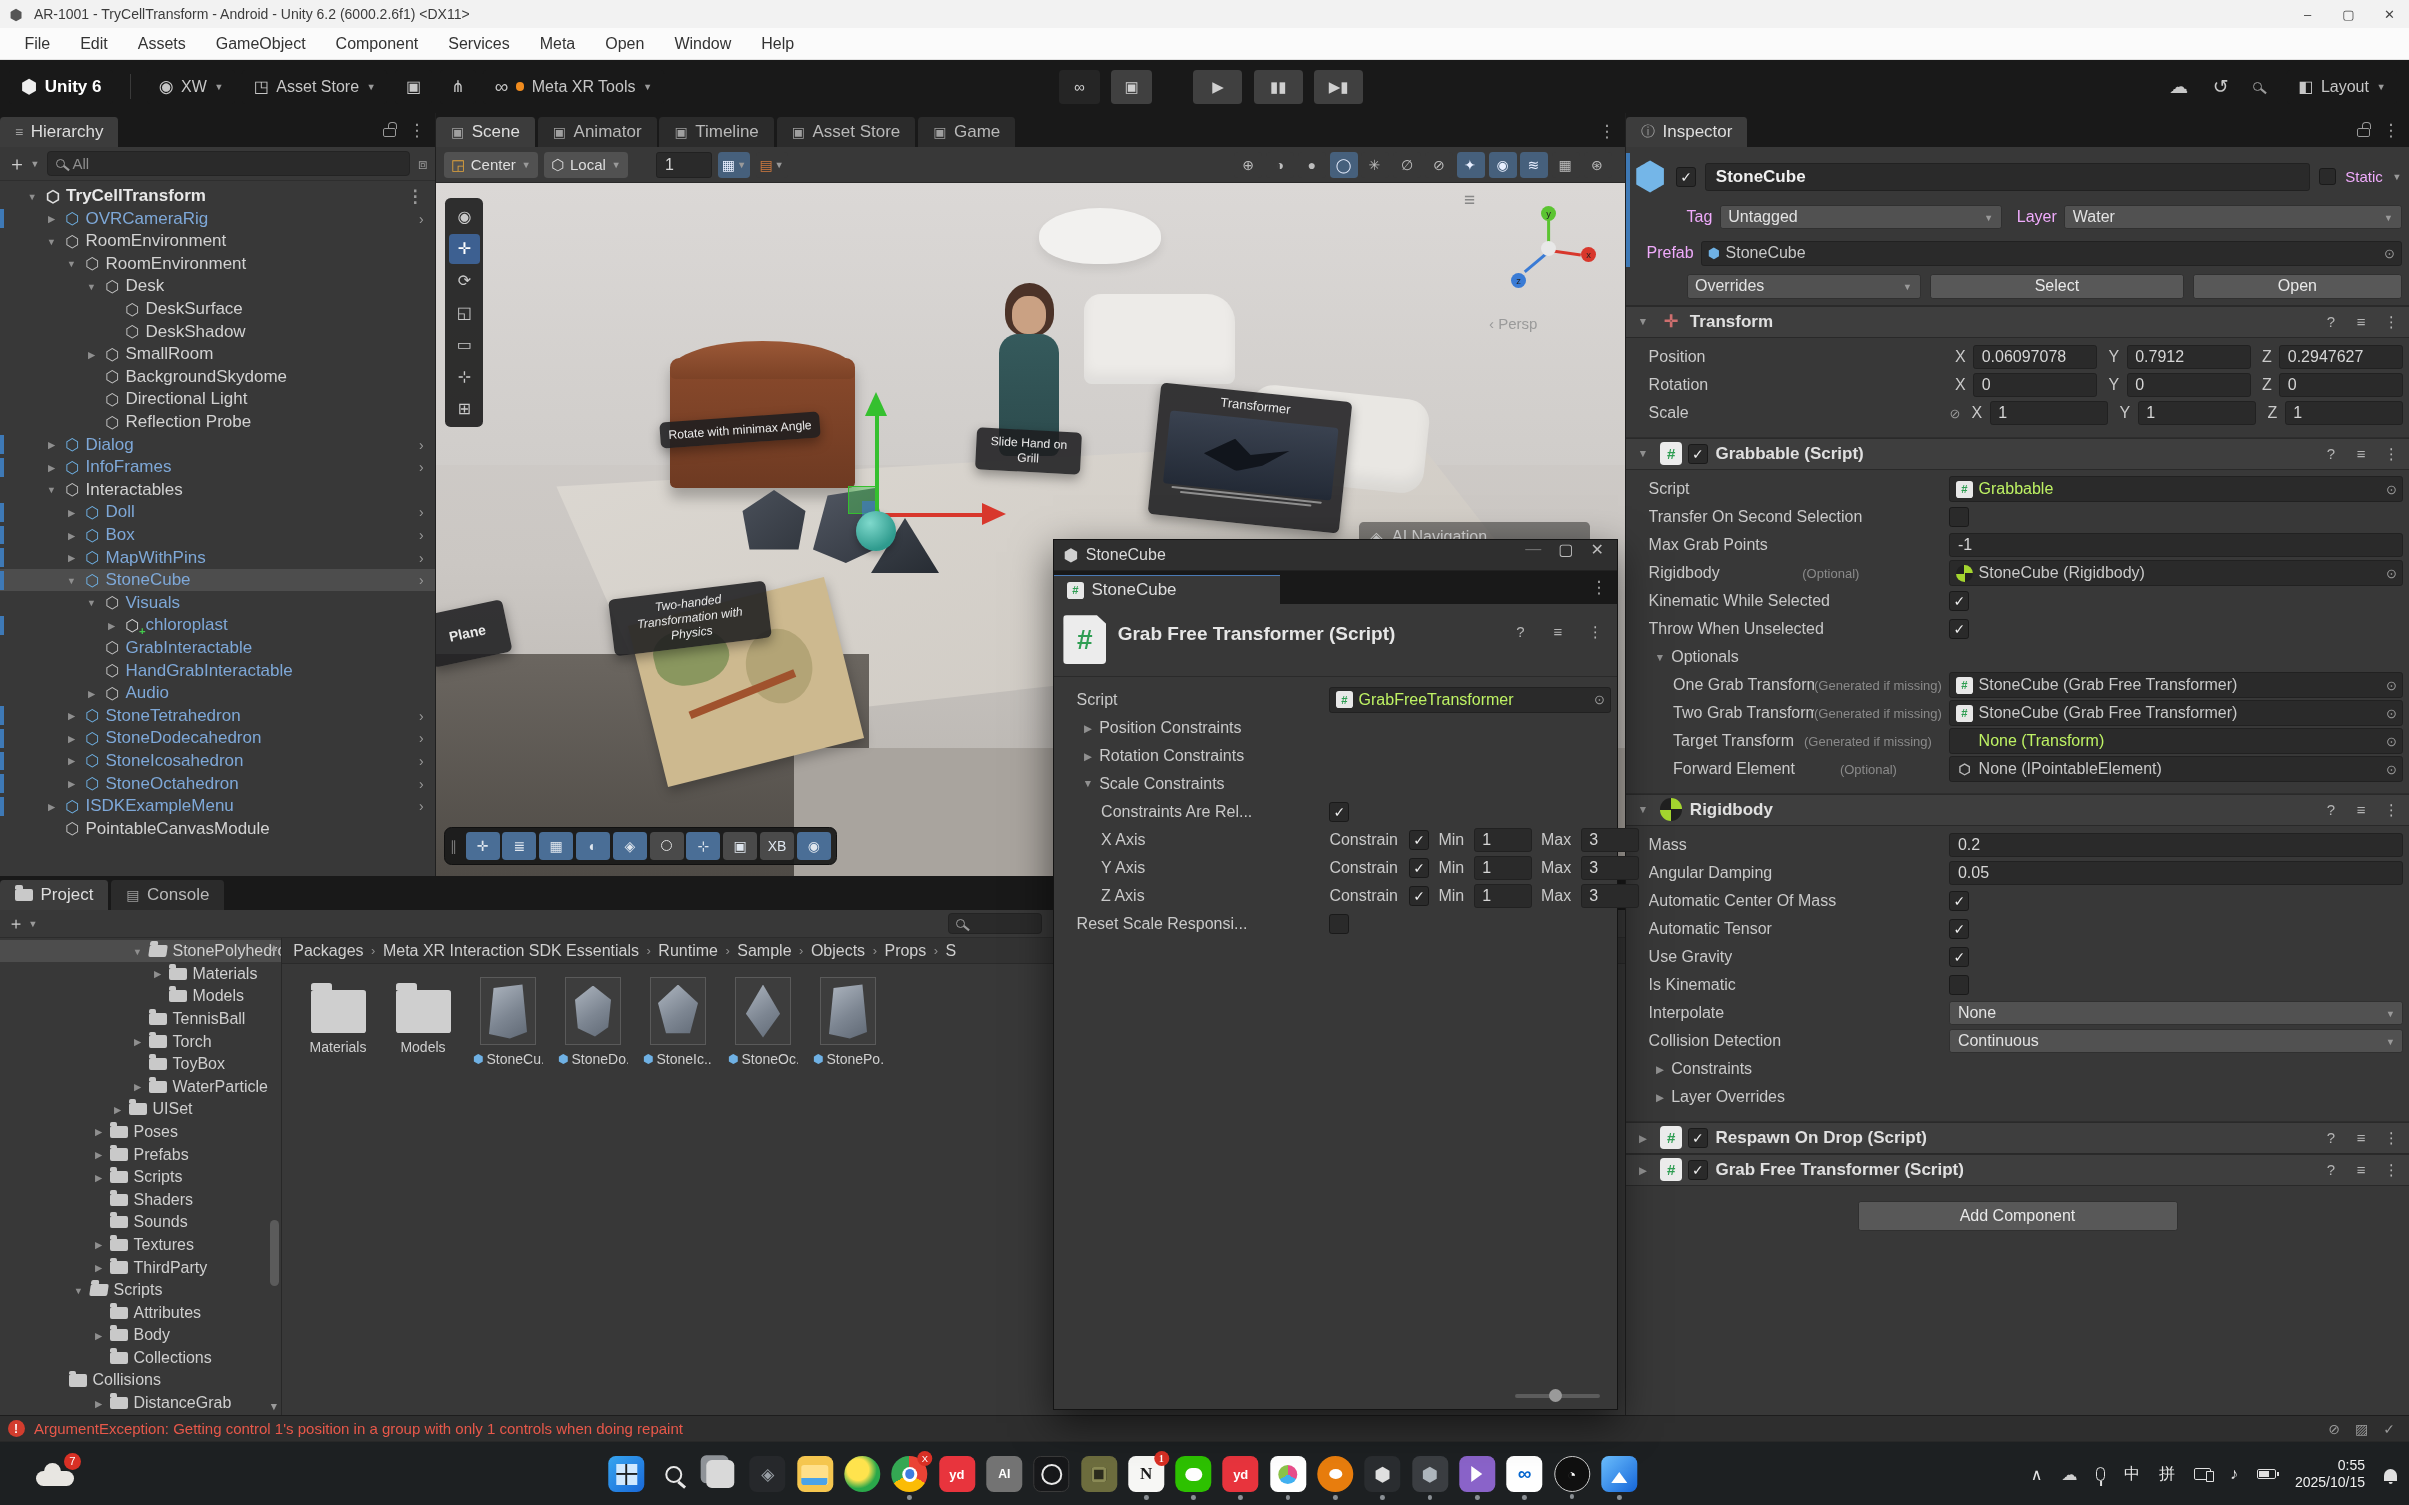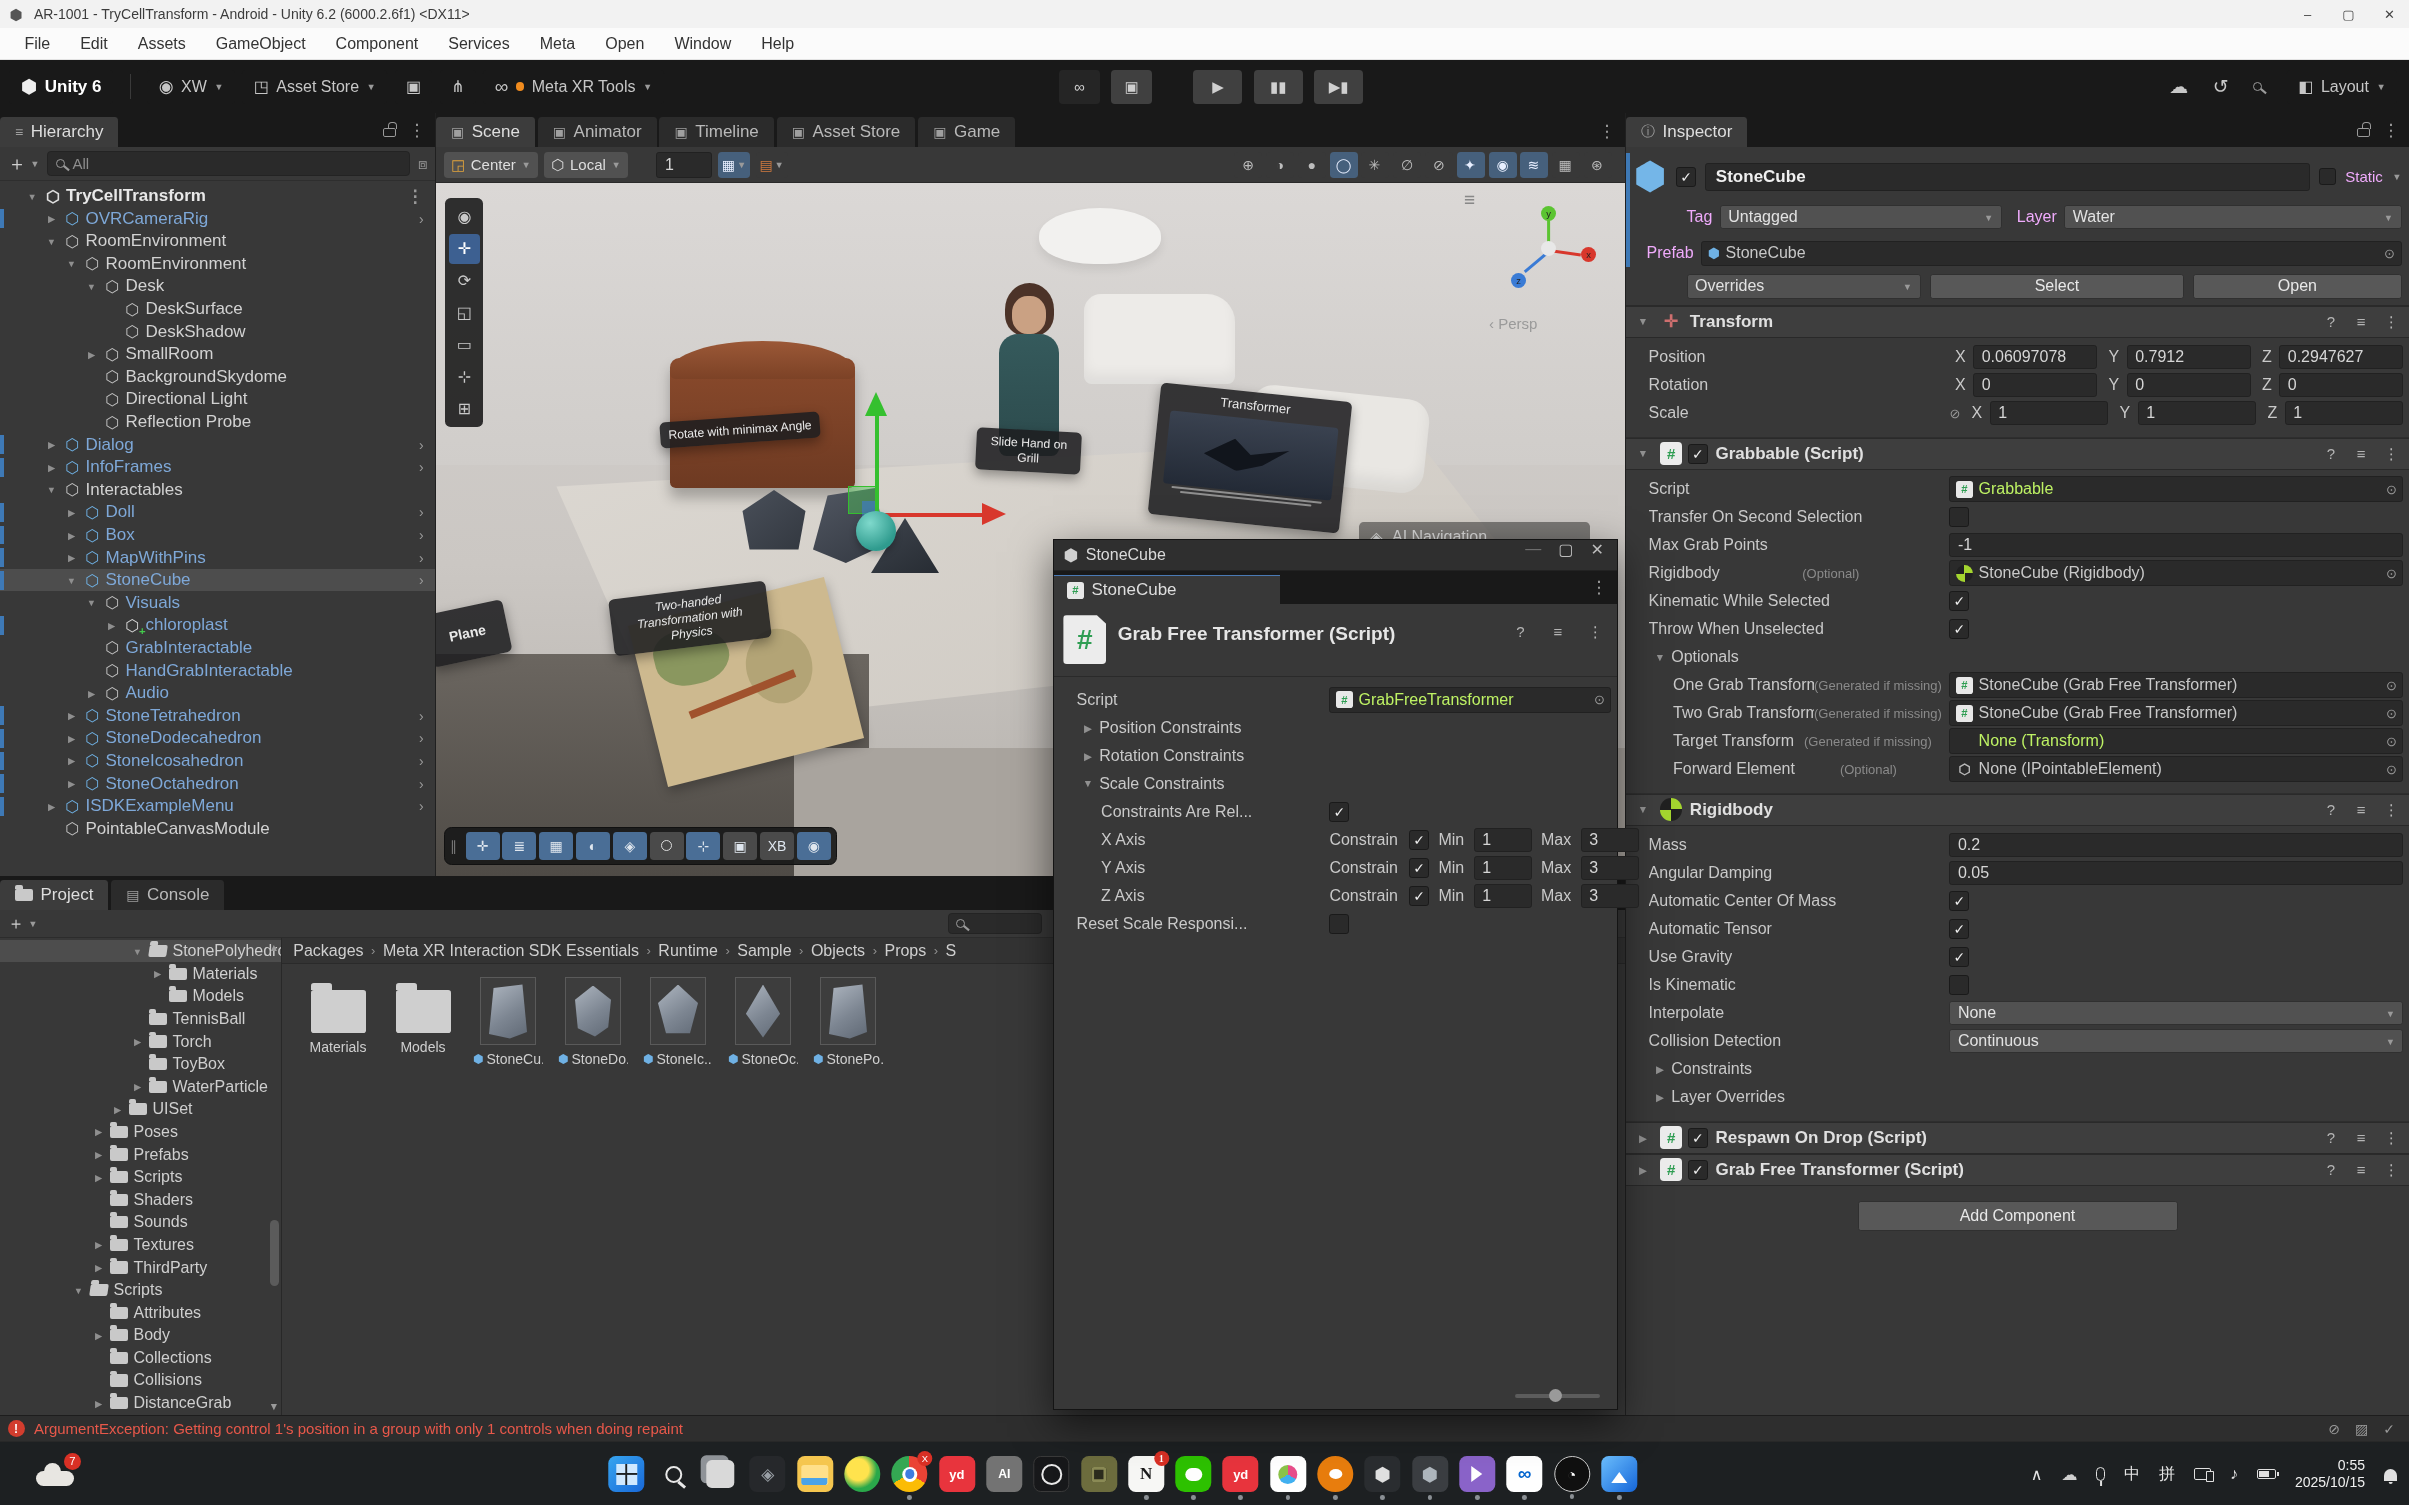--- a/index.html
+++ b/index.html
@@ -854,21 +854,21 @@
             <div class="prow2" style="padding-left: 89px;">
               <span class="harr">▶</span>
               <span class="fldr"></span>
               <span>Body</span>
             </div>
             <div class="prow2" style="padding-left: 89px;">
               <span class="harr"></span>
               <span class="fldr"></span>
               <span>Collections</span>
             </div>
-            <div class="prow2" style="padding-left: 89px;">
+            <div class="prow2" style="padding-left: 48px;">
               <span class="harr"></span>
               <span class="fldr"></span>
               <span>Collisions</span>
             </div>
             <div class="prow2" style="padding-left: 89px;">
               <span class="harr">▶</span>
               <span class="fldr"></span>
               <span>DistanceGrab</span>
             </div>
           </div>

